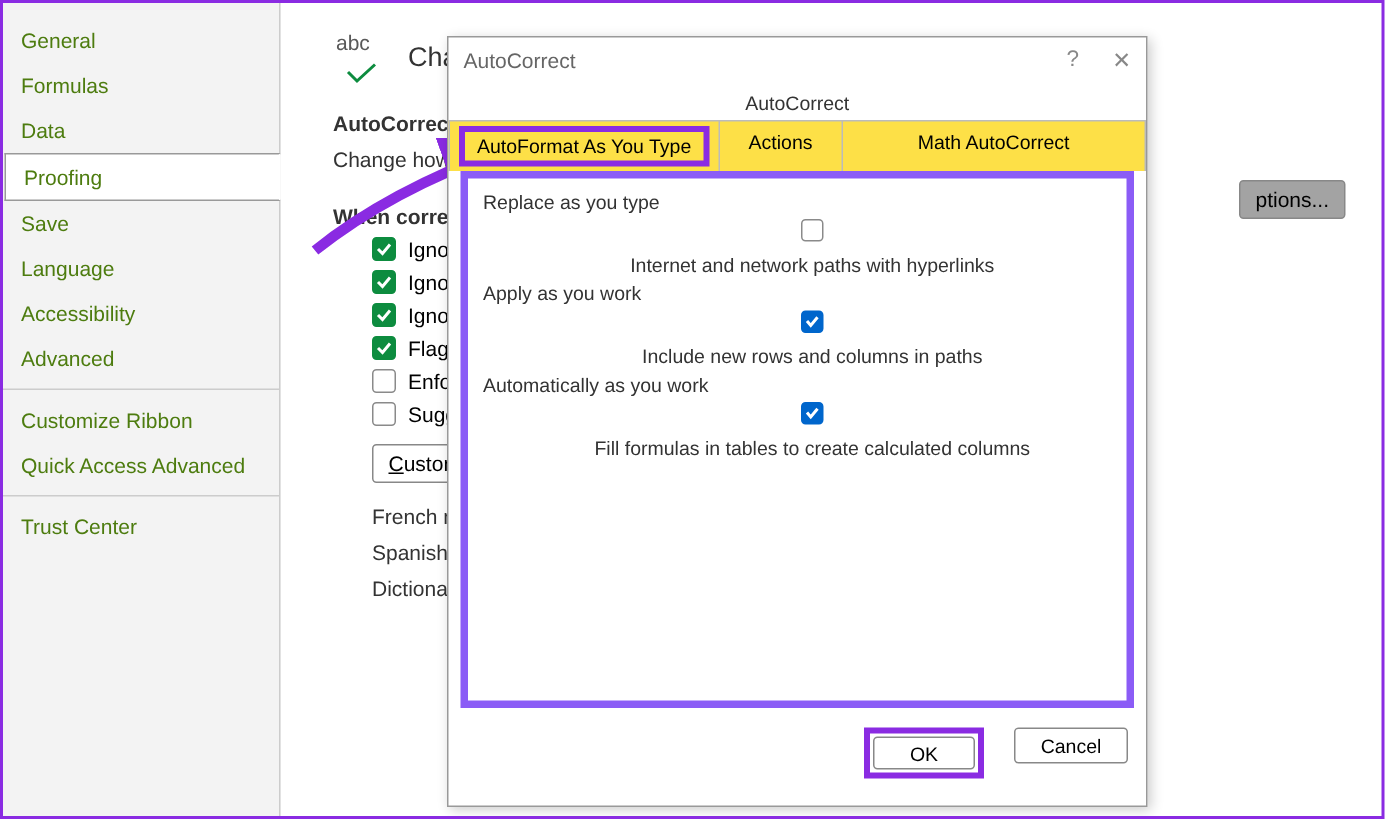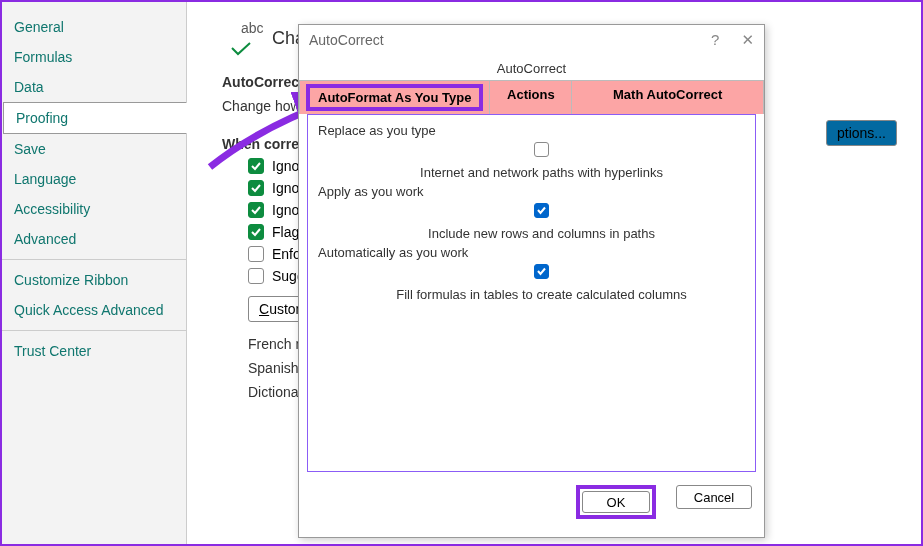--- a/index.html
+++ b/index.html
@@ -1,45 +1,45 @@
 <!DOCTYPE html>
 <html><head>
   <meta charset="utf-8">
   <style>
     * { box-sizing: border-box; margin: 0; padding: 0; font-family: "Segoe UI", sans-serif; }
     body { width: 923px; height: 546px; background: #fff; position: relative; border: 2px solid #8a2be2; }
     .sidebar { position: absolute; left: 0; top: 0; width: 185px; height: 542px; background: #f3f3f3; border-right: 1px solid #ccc; padding-top: 10px; }
-    .sidebar-item { padding: 7px 12px; font-size: 14px; cursor: pointer; color: #0f766e; }
+    .sidebar-item { padding: 7px 12px; font-size: 14px; cursor: pointer; color: #4d7c0f; }
     .sidebar-item.selected { background: #fff; border: 1px solid #999; border-right: 1px solid #fff; position: relative; right: -1px; }
     .sidebar-divider { border-top: 1px solid #ccc; margin: 5px 0; }
     .main-panel { position: absolute; left: 190px; top: 0; right: 0; bottom: 0; padding: 18px 30px; overflow: hidden; }
     .header-row { display: flex; align-items: center; gap: 14px; margin-bottom: 18px; }
     .abc-icon { width: 36px; height: 36px; position: relative; }
-    .abc-icon .abc-text { font-size: 14px; color: #595959; position: absolute; top: 0; left: 19px; }
+    .abc-icon .abc-text { font-size: 14px; color: #595959; position: absolute; top: 0; left: 2px; }
     .abc-icon svg { position: absolute; bottom: 0; left: 8px; }
     .section-title { font-size: 14px; font-weight: bold; margin: 10px 0 6px 0; color: #333; }
     .body-text { font-size: 14px; color: #333; margin: 8px 0 6px 0; }
     .check-row { display: flex; align-items: center; gap: 8px; margin: 6px 0 6px 26px; font-size: 14px; }
     .checkbox { width: 16px; height: 16px; border: 1px solid #8a8a8a; border-radius: 3px; display: flex; align-items: center; justify-content: center; }
     .checkbox.checked { background: #0d8c3f; border-color: #0d8c3f; }
     .checkbox.checked svg { display: block; }
     .btn-small { margin-left: 26px; border: 1px solid #888; background: #fff; padding: 4px 10px; border-radius: 3px; font-size: 14px; }
-    .right-btn { position: absolute; right: 24px; top: 118px; border: 1px solid #888; background: #0369a1; padding: 4px 10px; border-radius: 3px; font-size: 14px; margin-left: 28px; }
+    .right-btn { position: absolute; right: 24px; top: 118px; border: 1px solid #888; background: #a3a3a3; padding: 4px 10px; border-radius: 3px; font-size: 14px; margin-left: 28px; }
 
     
     .dialog { position: absolute; left: 296px; top: 22px; width: 467px; height: 514px; background: #fff; border: 1px solid #999; box-shadow: 2px 2px 8px rgba(0,0,0,0.2); }
     .titlebar { display: flex; align-items: center; justify-content: space-between; padding: 6px 10px; font-size: 14px; color: #666; }
     .titlebar-right { display: flex; gap: 22px; color: #888; font-size: 15px; }
     .titlebar-right span { cursor: pointer; }
     .tab-row1 { text-align: center; font-size: 13px; padding: 6px 0 0 0; color: #333; }
     .tab-row2 { display: flex; font-size: 13px; margin: 4px 0 0 0; }
-    .tab-row2 .tab { padding: 6px 12px; border: 1px solid #bbb; border-bottom: none; background: #fca5a5; cursor: pointer; font-weight: bold; }
+    .tab-row2 .tab { padding: 6px 12px; border: 1px solid #bbb; border-bottom: none; background: #fde047; cursor: pointer; }
     .tab-row2 .tab:not(:first-child) { border-left: none; }
     .tab-highlight { border: 4px solid #8a2be2; padding: 2px 8px; display: inline-block; }
-    .dialog-content { border: 1px solid #8b5cf6; margin: 0 8px; height: 358px; padding: 6px 10px; font-size: 13px; color: #333; }
+    .dialog-content { border: 5px solid #8b5cf6; margin: 0 8px; height: 358px; padding: 6px 10px; font-size: 13px; color: #333; }
     .dialog-content .group-label { margin: 2px 0 4px 0; }
     .dcheck-row { display: flex; align-items: center; gap: 8px; margin: 2px 0 4px 20px; flex-direction: column; }
     .dcheckbox { width: 15px; height: 15px; border: 1px solid #8a8a8a; border-radius: 3px; display: flex; align-items: center; justify-content: center; }
     .dcheckbox.checked { background: #0066cc; border-color: #0066cc; }
     .dialog-buttons { position: absolute; bottom: 18px; right: 12px; display: flex; gap: 20px; }
     .dlg-btn { width: 76px; height: 24px; border: 1px solid #888; background: #fff; border-radius: 3px; font-size: 13px; cursor: pointer; }
     .ok-highlight { border: 4px solid #8a2be2; padding: 2px; }
     .ok-highlight .dlg-btn { width: 68px; height: 22px; }
     .arrow-svg { position: absolute; left: 198px; top: 90px; width: 150px; height: 80px; pointer-events: none; }
   </style>

